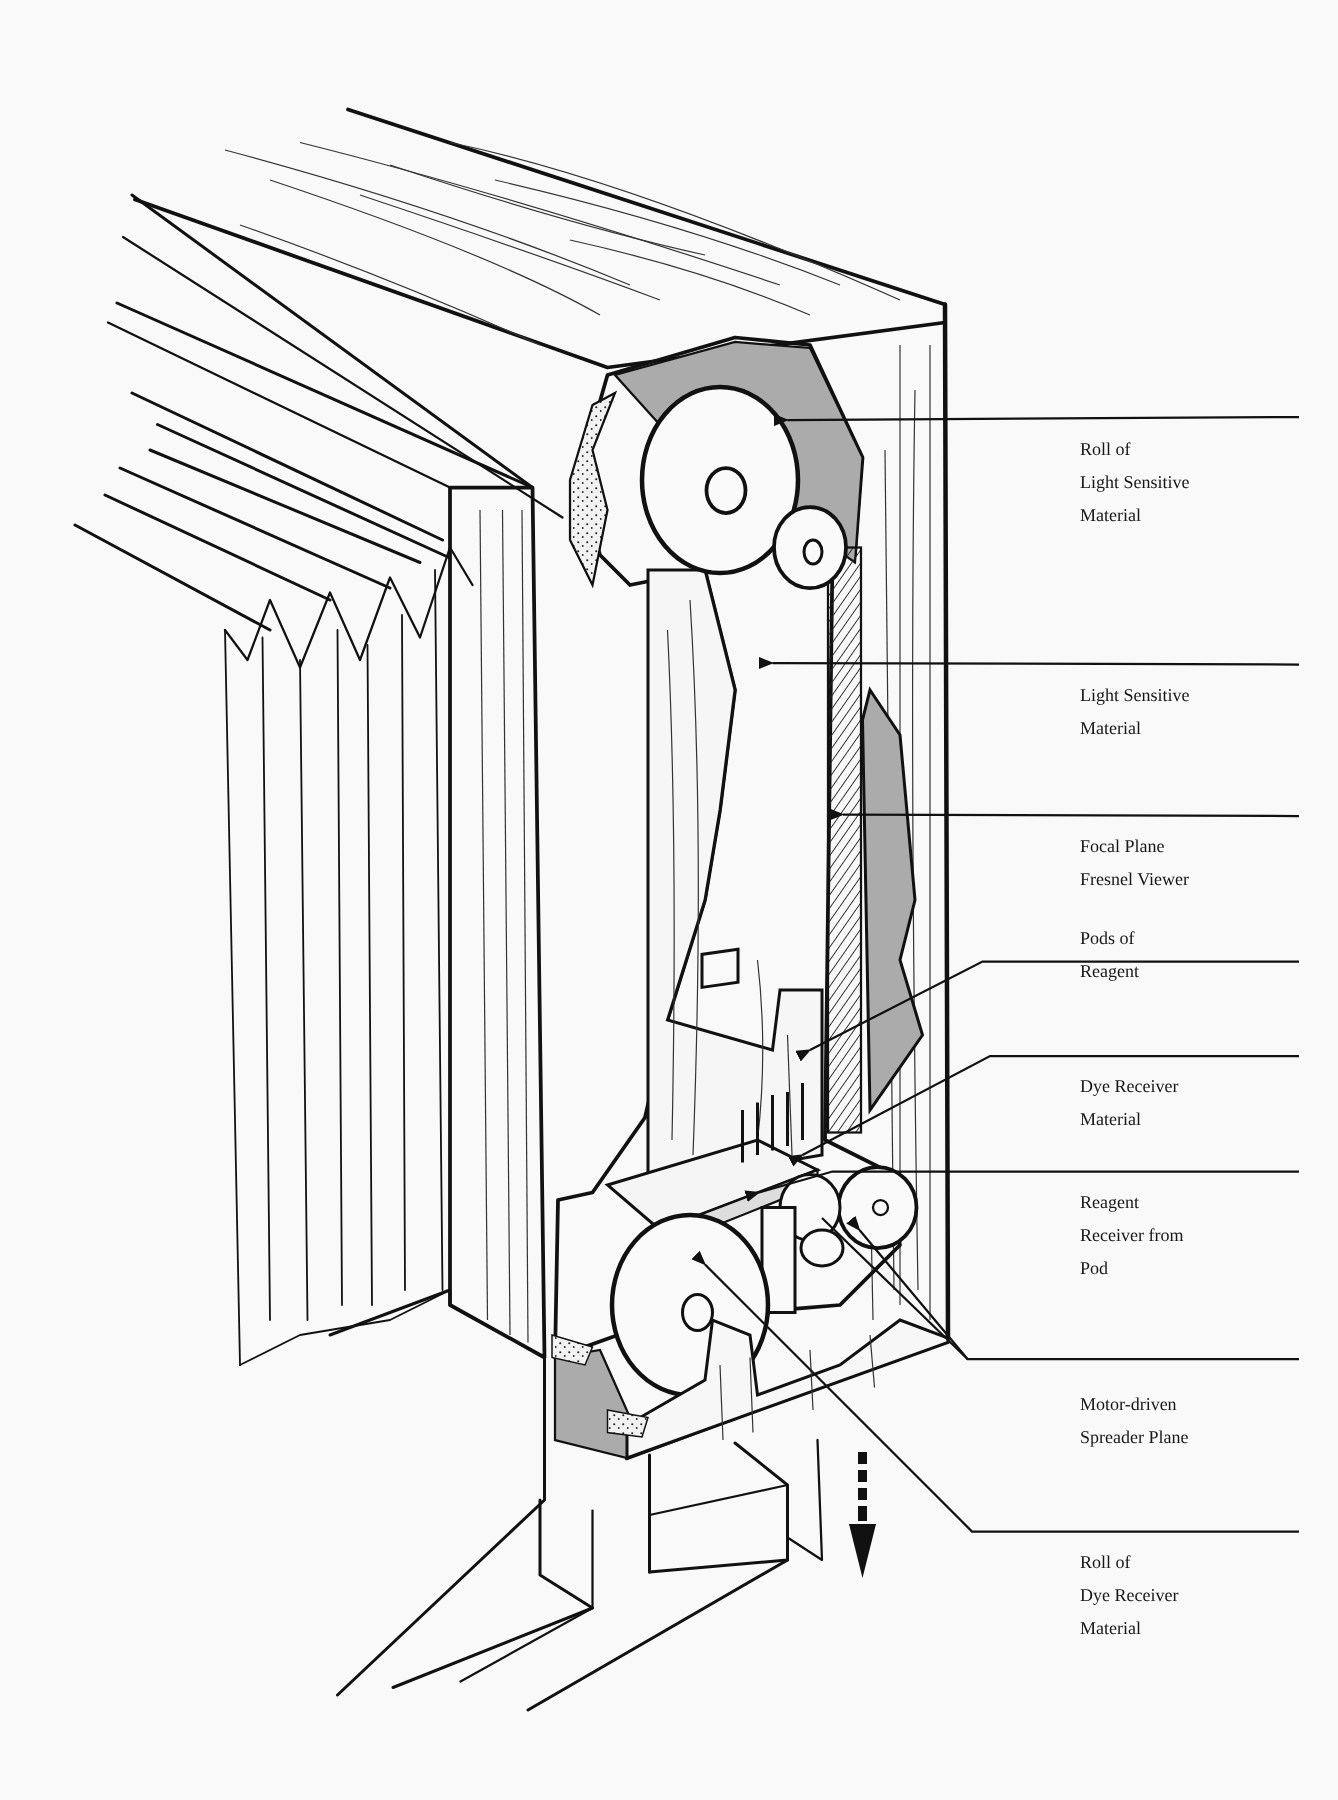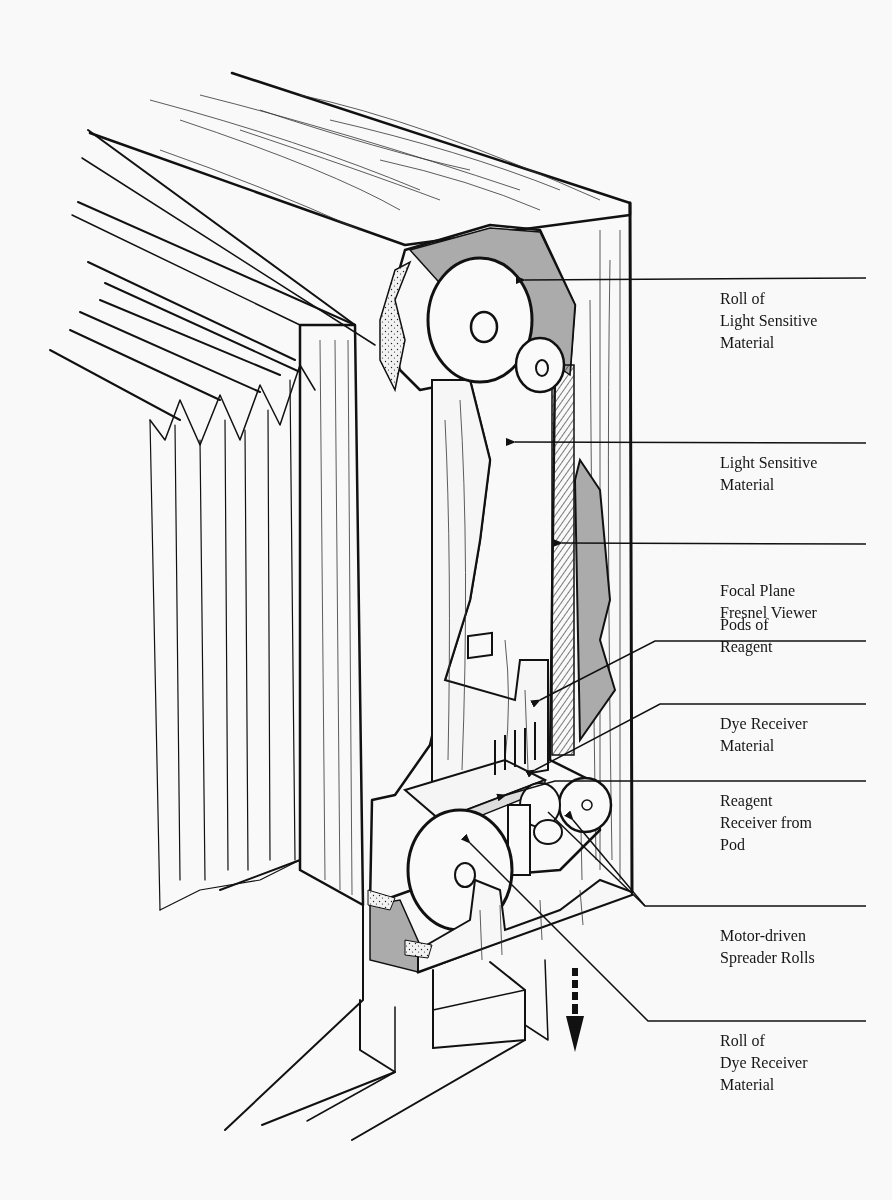--- a/index.html
+++ b/index.html
@@ -1,19 +1,19 @@
 <!DOCTYPE html>
 <html><head>
   <meta charset="utf-8">
   <style>
     html, body { margin: 0; padding: 0; background: #f9f9f9; }
     body { width: 892px; height: 1200px; position: relative; overflow: hidden;
            font-family: "Liberation Serif", "DejaVu Serif", serif; color: #111; }
     #art { position: absolute; left: 0; top: 0; width: 892px; height: 1200px; }
-    .label { position: absolute; left: 720px; font-size: 16px; line-height: 22px; color: #161616; }
+    .label { position: absolute; left: 720px; font-size: 12px; line-height: 22px; color: #161616; }
     .label span { display: block; white-space: nowrap; }
     .ink { stroke: #111; fill: none; stroke-linejoin: round; stroke-linecap: round; }
     .grain { stroke: #333; fill: none; stroke-width: 0.8; }
   </style>
 </head>
 <body>
 
 <svg id="art" viewBox="0 0 892 1200" xmlns="http://www.w3.org/2000/svg">
   <defs>
     <pattern id="dots" width="6" height="6" patternUnits="userSpaceOnUse">
@@ -177,38 +177,38 @@
 
 <div class="label" style="top:288px">
   <span>Roll of</span>
   <span>Light Sensitive</span>
   <span>Material</span>
 </div>
 <div class="label" style="top:452px">
   <span>Light Sensitive</span>
   <span>Material</span>
 </div>
-<div class="label" style="top:580px">
+<div class="label" style="top:553px">
   <span>Focal Plane</span>
   <span>Fresnel Viewer</span>
 </div>
 <div class="label" style="top:614px">
   <span>Pods of</span>
   <span>Reagent</span>
 </div>
 <div class="label" style="top:713px">
   <span>Dye Receiver</span>
   <span>Material</span>
 </div>
 <div class="label" style="top:790px">
   <span>Reagent</span>
   <span>Receiver from</span>
   <span>Pod</span>
 </div>
 <div class="label" style="top:925px">
   <span>Motor-driven</span>
-  <span>Spreader Rolls</span>
+  <span>Spreader Plane</span>
 </div>
 <div class="label" style="top:1030px">
   <span>Roll of</span>
   <span>Dye Receiver</span>
   <span>Material</span>
 </div>
 
 </body></html>

